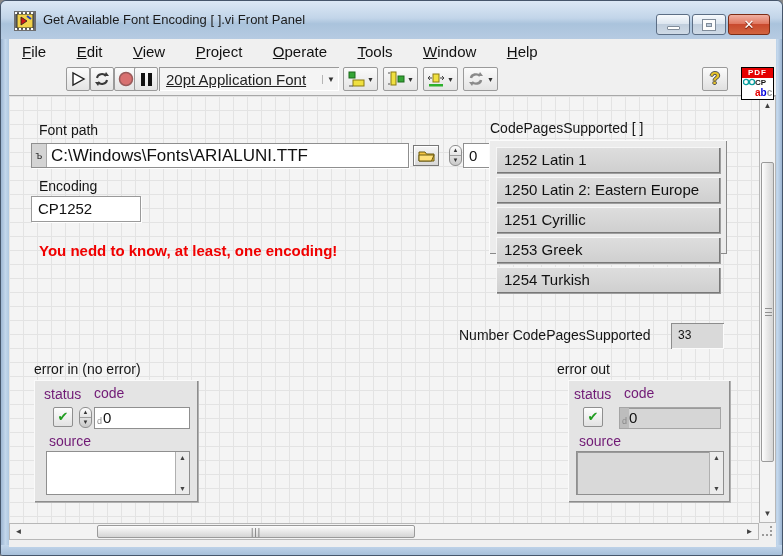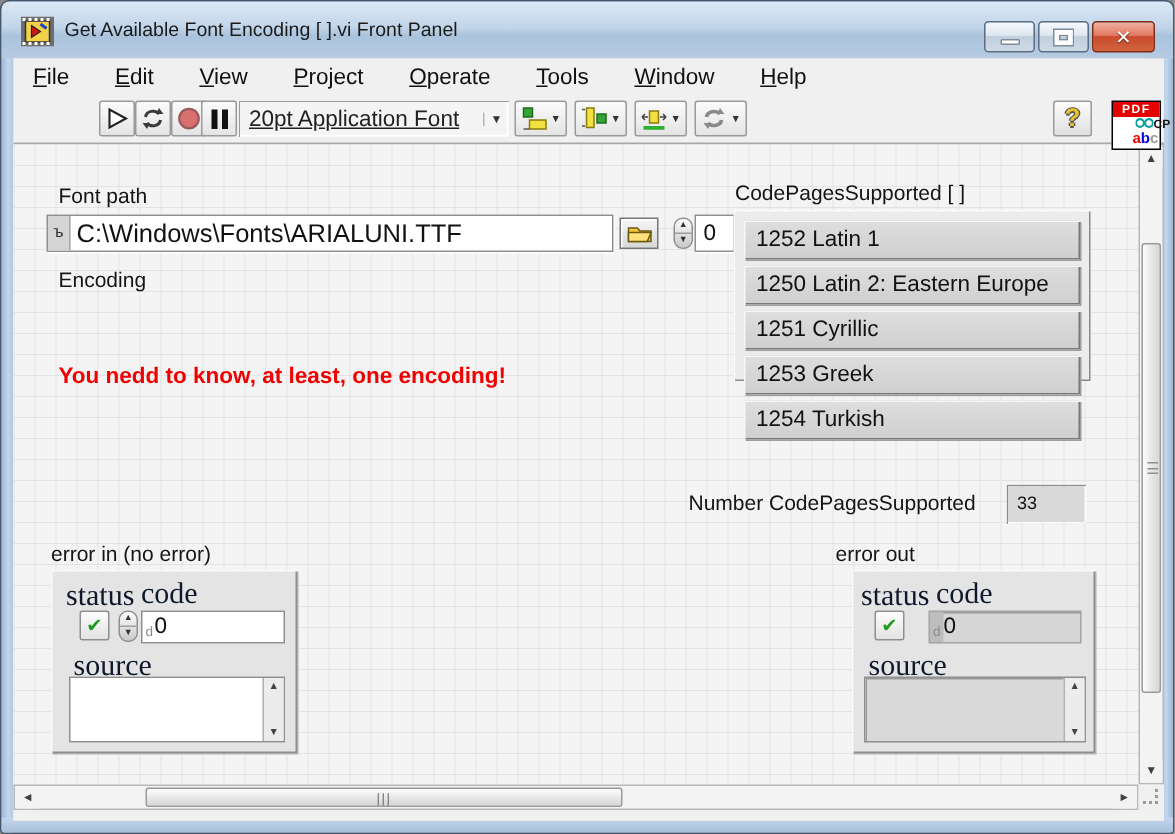--- a/index.html
+++ b/index.html
@@ -51,21 +51,21 @@
   .alignbtn .dd { font-size:7px; color:#333; }
   .pause-bars { display:flex; gap:3px; } .pause-bars div { width:4px; height:13px; background:#111; }
   .helpbtn { position:absolute; left:693px; top:2px; width:26px; height:24px;
              background:linear-gradient(#fbfbfb,#e0e0e0); border:1px solid #9a9a9a; border-radius:2px;
              text-align:center; font-size:17px; font-weight:bold; color:#e7c32a; line-height:22px;
              text-shadow:-1px 0 #555,0 1px #555,1px 0 #555,0 -1px #555; }
   
   .vi-icon { position:absolute; left:732px; top:2px; width:33px; height:33px; background:#fff;
              border:1px solid #000000; font-weight:bold; z-index:5; }
   .vi-icon .r1 { background:#e50000; color:#fff; font-size:8px; text-align:center; height:10px; line-height:10px; letter-spacing:1px;}
-  .vi-icon .r2 { font-size:8px; color:#111; height:10px; line-height:10px; padding-left:15px; white-space:nowrap;}
+  .vi-icon .r2 { font-size:8px; color:#111; height:10px; line-height:10px; padding-left:1px; white-space:nowrap;}
   .vi-icon .r2 svg { vertical-align:-1px; }
   .vi-icon .r3 { font-size:10px; height:11px; line-height:10px; padding-left:2px;margin-left:11px; }
   .vi-icon .r3 .a { color:#e50000; } .vi-icon .r3 .b { color:#0000dd; } .vi-icon .r3 .c { color:#9a9a9a; }
   
   .panel { position:absolute; left:0; top:57px; width:767px; height:451px; background:#f0f0f0; }
   .gridarea { position:absolute; left:0; top:0; width:750px; height:427px; background-color:#f4f4f4;
       background-image:linear-gradient(#e3e3e3 1px,transparent 1px),linear-gradient(90deg,#e3e3e3 1px,transparent 1px);
       background-size:14px 14px; overflow:hidden; }
   .lv-label { position:absolute; font-size:14px; color:#141414; white-space:nowrap; }
   
@@ -96,21 +96,21 @@
             border:1px solid #9a9a9a; box-shadow:1px 1px 0 #fff; font-size:15px; color:#111;
             line-height:24px; padding-left:6px; }
   .warning { position:absolute; left:30px; top:146px; font-size:15px; font-weight:bold; color:#f00000; white-space:nowrap;}
   
   .numbox { position:absolute; left:662px; top:227px; width:53px; height:26px; background:#d9d9d9;
             box-shadow:inset 1px 1px 0 #8d8d8d, inset -1px -1px 0 #fbfbfb; font-size:12px; color:#111;
             line-height:25px; padding-left:7px; }
   
   .errbox { position:absolute; width:164px; height:122px; background:#e4e4e4;
             box-shadow:inset 1px 1px 0 #fafafa, inset -1px -1px 0 #8d8d8d, 1px 1px 0 #b0b0b0; }
-  .errbox .sub { position:absolute; font-size:20px; color:#0f172a; white-space:nowrap;font-family:Liberation Serif, serif; }
+  .errbox .sub { position:absolute; font-size:14px; color:#701a75; white-space:nowrap; }
   .checkbtn { position:absolute; width:20px; height:20px; background:linear-gradient(#fdfdfd,#e2e2e2);
               border:1px solid #8f8f8f; border-radius:2px; text-align:center; font-size:13px;
               line-height:18px; color:#1e9c1e; font-weight:bold; }
   .codefield { position:absolute; height:22px; background:#fff; border:1px solid #8f8f8f;
                font-size:15px; color:#111; line-height:20px; display:flex; align-items:center; }
   .codefield .radix { font-size:9px; color:#8a8a8a; padding:6px 1px 0 2px; }
   .codefield.indic { background:#d6d6d6; box-shadow:inset 1px 1px 0 #9a9a9a; border-color:#a5a5a5; }
   .codefield.indic .radix { background:#bdbdbd; height:100%; line-height:26px; padding:0 2px; }
   .srcbox { position:absolute; height:44px; background:#fff; border:1px solid #8f8f8f; }
   .srcbox.indic { background:#d9d9d9; box-shadow:inset 1px 1px 0 #9a9a9a; }
@@ -289,20 +289,21 @@
         <div class="lv-label" style="left:481px; top:24px;">CodePagesSupported [ ]</div>
         <div class="cp-wrap">
           <div class="cp-item">1252 Latin 1</div>
           <div class="cp-item">1250 Latin 2: Eastern Europe</div>
           <div class="cp-item">1251 Cyrillic</div>
           <div class="cp-item">1253 Greek</div>
           <div class="cp-item">1254 Turkish</div>
         </div>
 
         <div class="lv-label" style="left:30px; top:82px;">Encoding</div>
+        <div class="encbox">CP1252</div>
 
         <div class="warning">You nedd to know, at least, one encoding!</div>
 
         <div class="lv-label" style="left:450px; top:231px;">Number CodePagesSupported</div>
         <div class="numbox">33</div>
 
         <div class="lv-label" style="left:25px; top:265px;">error in (no error)</div>
         <div class="errbox" style="left:25px; top:284px;">
           <div class="sub" style="left:10px; top:6px;">status</div>
           <div class="sub" style="left:60px; top:5px;">code</div>

